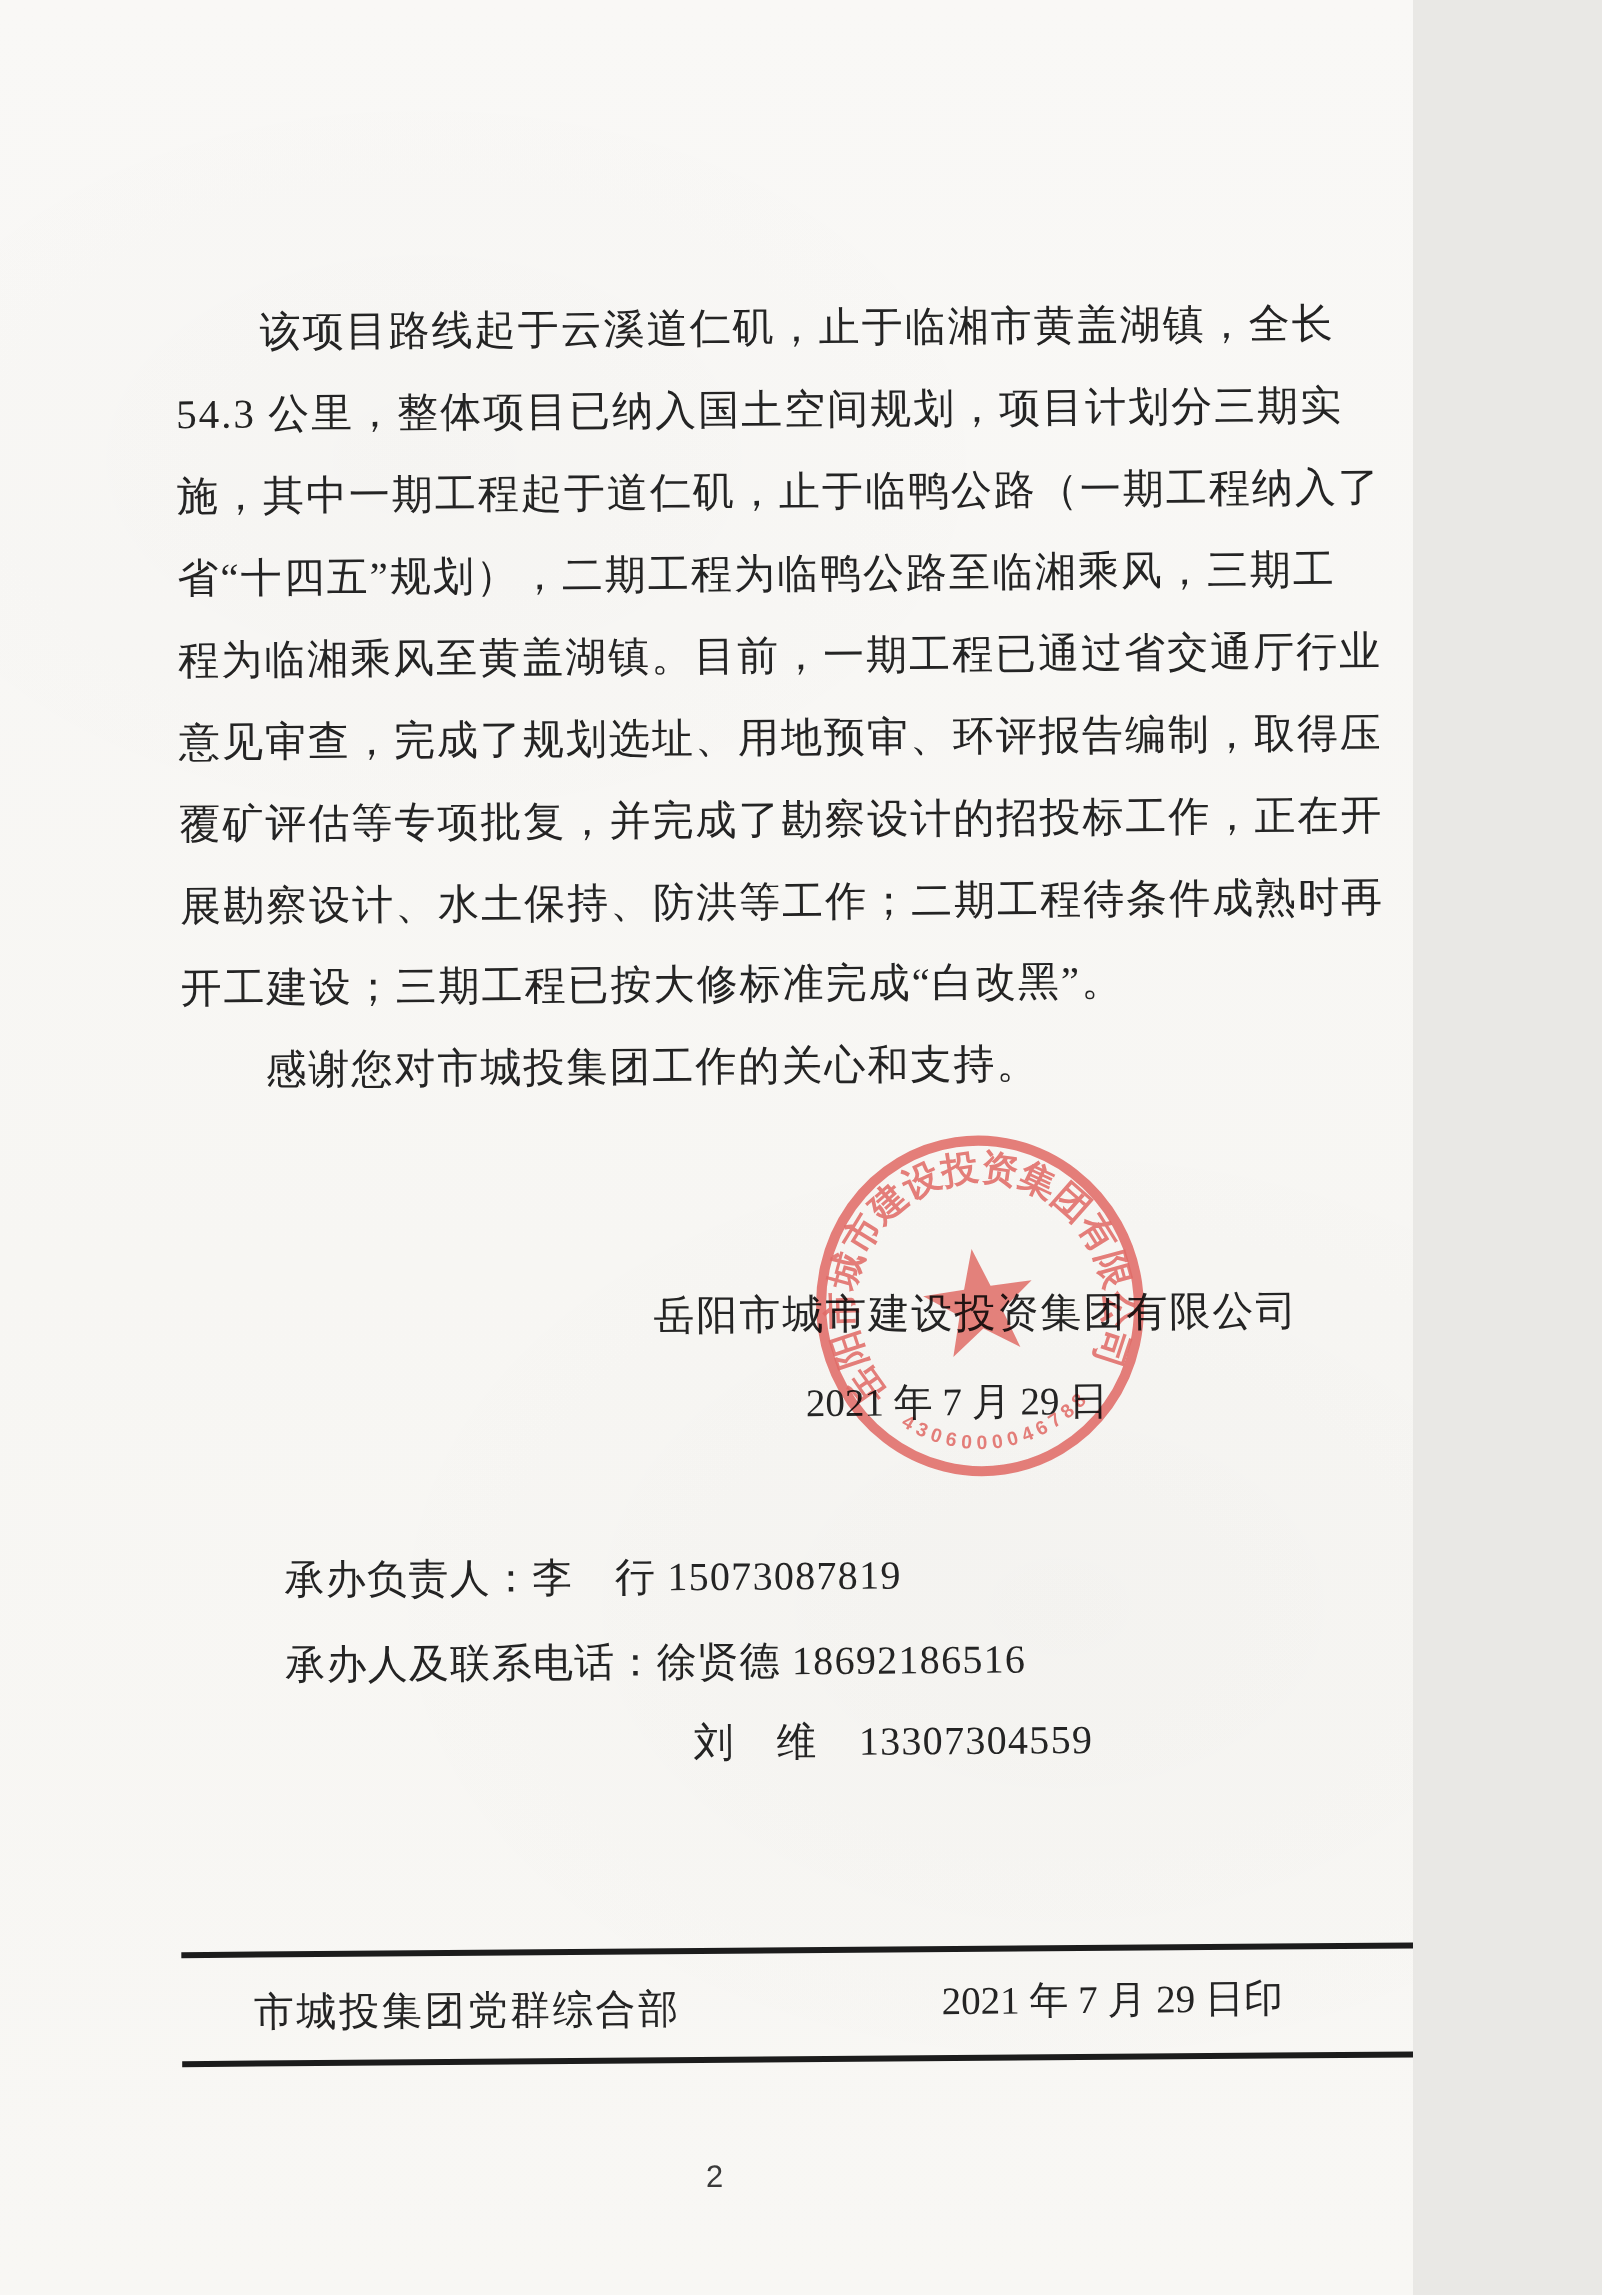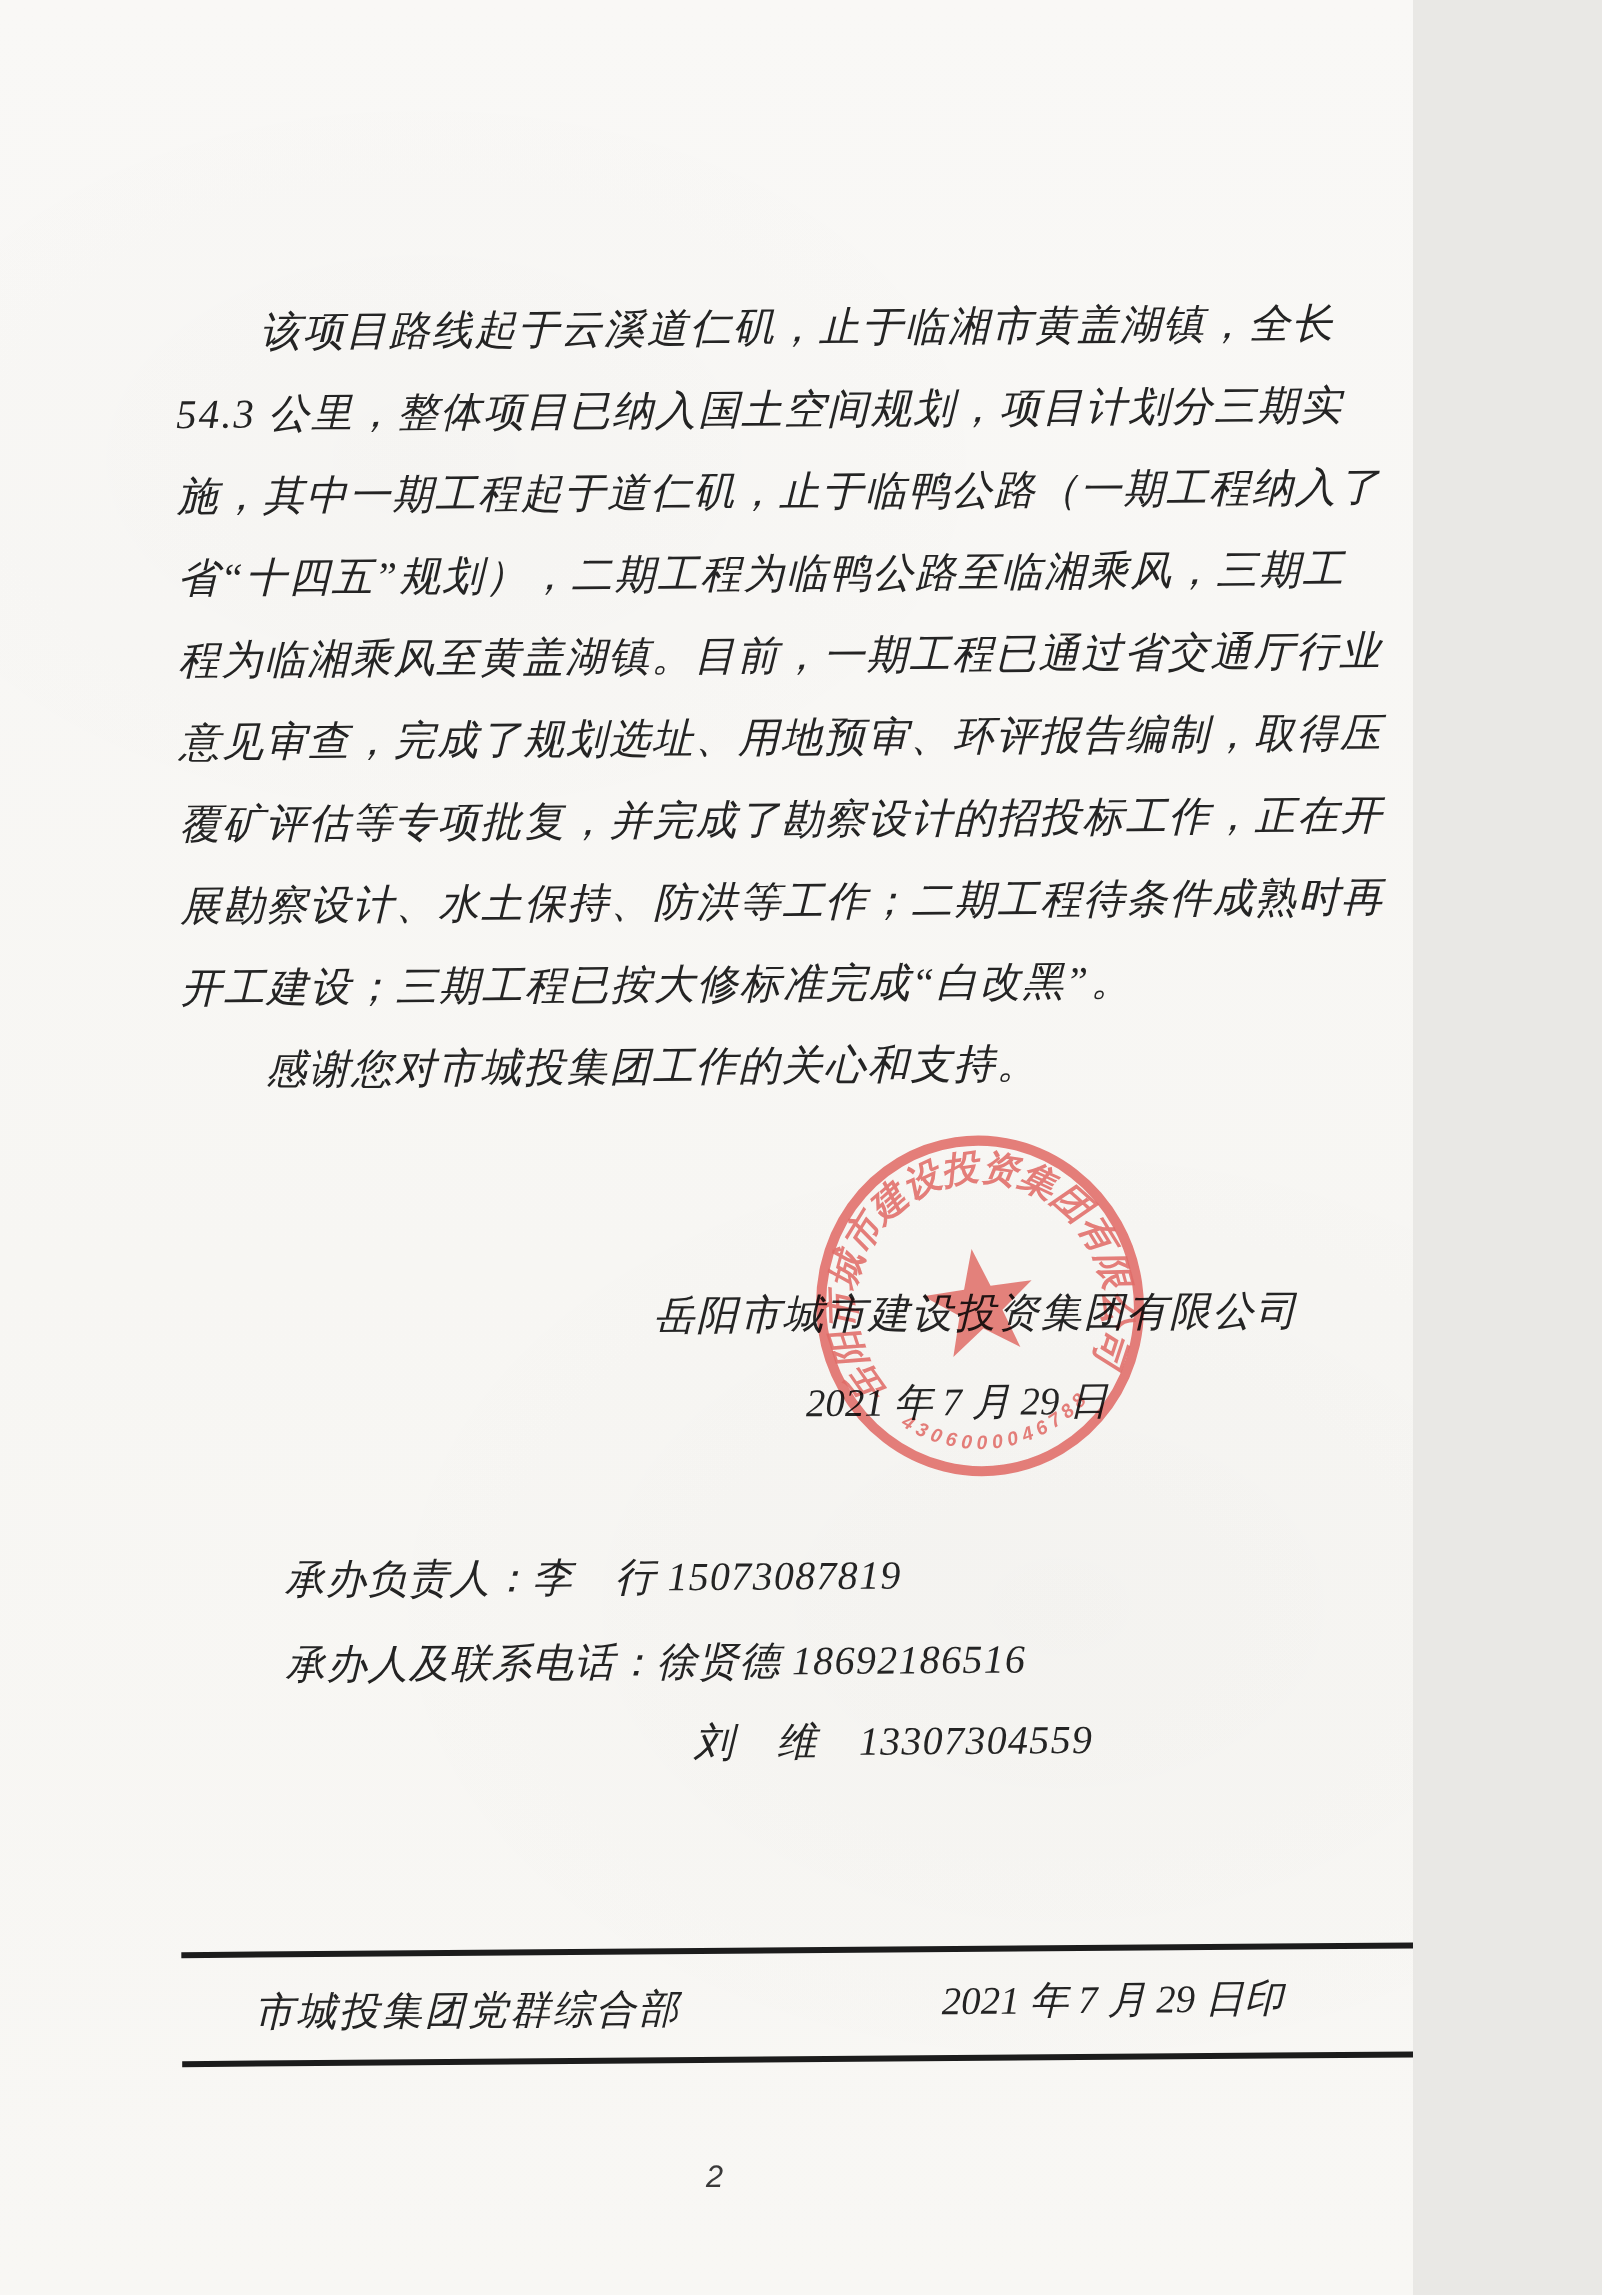--- a/index.html
+++ b/index.html
@@ -6,21 +6,20 @@
   .page{
     position:relative;
     width:1413px;height:2295px;
     background:
       radial-gradient(935px 601px at 30% 20%, rgba(0,0,0,0.012), transparent 70%),
       radial-gradient(1069px 735px at 75% 70%, rgba(0,0,0,0.015), transparent 70%),
       linear-gradient(180deg,#f9f8f6 0%,#f7f6f3 55%,#f8f7f4 100%);
     overflow:hidden;
     font-family:"Liberation Serif","DejaVu Serif",serif;
     color:#222;
-    font-style:italic;
   }
   .content{position:absolute;inset:0;transform:rotate(-0.45deg);transform-origin:50% 50%;}
 
   .body-block{
     position:absolute;left:182px;top:287px;width:1242px;
     font-size:41px;line-height:82px;letter-spacing:2px;
     color:#242424;
   }
   .body-line{white-space:nowrap;}
   .indent{text-indent:84px;}

